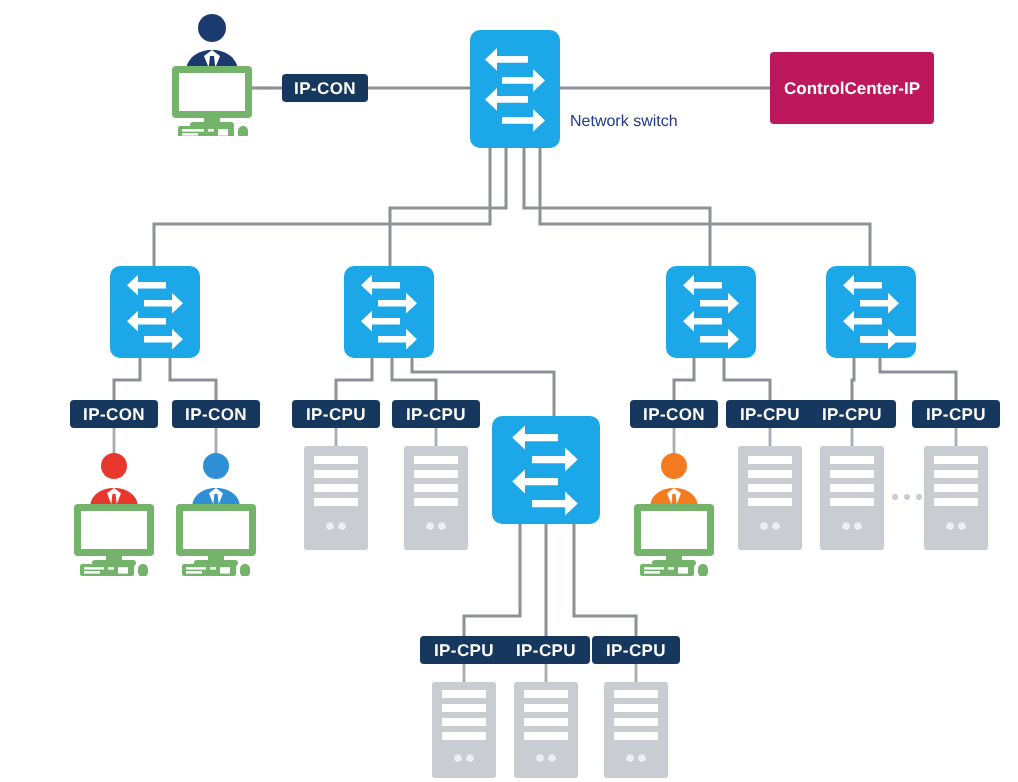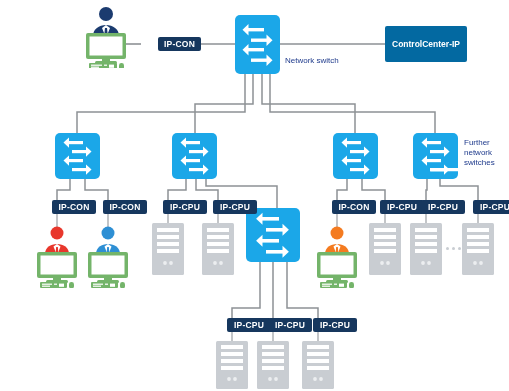--- a/index.html
+++ b/index.html
@@ -33,26 +33,25 @@
     background:#16375e;
     color:#ffffff;
     font-size:8.5px;
     font-weight:bold;
     letter-spacing:.2px;
     text-align:center;
     line-height:14px;
     height:14px;
     border-radius:2px;
     white-space:nowrap;
-    margin-left:17px;
   }
 
   
   .cc-box{
-    background:#0369a1;
+    background:#be185d;
     color:#ffffff;
     font-size:8.5px;
     font-weight:bold;
     border-radius:2px;
     display:flex;
     align-items:center;
     justify-content:center;
     line-height:11px;
     box-sizing:border-box;
     padding:2px;
@@ -232,23 +231,20 @@
         <path d="M11 26h17v3.2H11z"></path>
           <path d="M14 22.4l-5.5 5.2 5.5 5.2z"></path>
         <path d="M17 35h17v3.2H17z"></path>
           <path d="M31 35h17v3.2H17z"></path>
         <path d="M17 35h17v3.2H17z"></path>
           <path d="M31 31.4l5.5 5.2-5.5 5.2z"></path>
       </g>
     </svg>
   </div>
 
-  <div class="node txt" style="left:464px;top:138px;">Further
-network
-switches</div>
 
   <div class="node switch" style="left:246px;top:208px;width:54px;height:54px;">
     <svg viewBox="0 0 54 54" xmlns="http://www.w3.org/2000/svg">
       <g fill="#ffffff">
         <path d="M13 9h20v3.6H13z"></path>
           <path d="M16.5 4.8l-6.4 6 6.4 6z"></path>
         <path d="M20 20h20v3.6H20z"></path>
           <path d="M36.5 15.8l6.4 6-6.4 6z"></path>
         <path d="M13 31h20v3.6H13z"></path>
           <path d="M16.5 26.8l-6.4 6 6.4 6z"></path>

